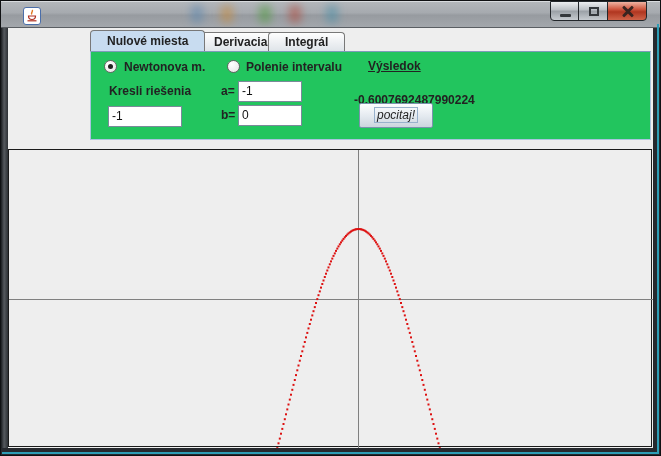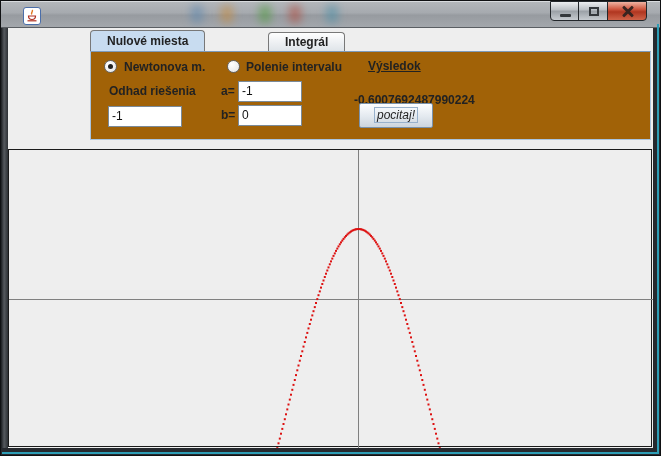--- a/index.html
+++ b/index.html
@@ -36,21 +36,21 @@
   .swbtn{position:absolute;border:1px solid #6e7b8a;border-radius:2px;
     background:linear-gradient(180deg,#fdfeff 0%,#e3e9ef 55%,#ccd5de 100%);
     color:#1f1f1f;font-weight:bold;font-size:12px;text-align:center;cursor:default;}
   #kresli{left:2px;top:3px;width:70px;height:23px;line-height:21px;}
   
   .tab{position:absolute;border:1px solid #787878;border-bottom:none;
     border-radius:4px 4px 0 0;font-size:12px;font-weight:bold;color:#222;
     padding:0 16px;white-space:nowrap;}
   .tab.sel{top:2px;height:21px;line-height:21px;background:#c8dcf0;z-index:3;}
   .tab.unsel{top:4px;height:19px;line-height:18px;background:linear-gradient(180deg,#fefefe,#dfe4e9);z-index:1;}
-  #tabpanel{position:absolute;left:82px;top:23px;width:561px;height:89px;background:#a16207;
+  #tabpanel{position:absolute;left:82px;top:23px;width:561px;height:89px;background:#22c55e;
     border:1px solid #a9c4df;border-top:1px solid #7e9bba;z-index:2;}
   
   .radio{position:absolute;width:13px;height:13px;border-radius:50%;
     border:1px solid #666;background:radial-gradient(circle at 35% 30%,#ffffff 0%,#e9e9e9 80%);}
   .radio .dot{position:absolute;left:3px;top:3px;width:5px;height:5px;border-radius:50%;background:#222;}
   .lbl{position:absolute;font-size:12px;font-weight:bold;color:#222;white-space:nowrap;}
   .tfield{position:absolute;border:1px solid #7a8a99;background:#fff;font-size:12px;
     color:#111;padding:0 3px;line-height:19px;}
   #pocitaj{left:268px;top:51px;width:74px;height:25px;border:1px solid #7a93ad;
     font-weight:normal;line-height:23px;}
@@ -93,35 +93,36 @@
   </div>
 
   <div class="frame-left"></div>
   <div class="teal-v"></div>
   <div class="teal-h"></div>
 
   <div id="content">
 
 
     <div class="tab sel" style="left:82px;">Nulové miesta</div>
+    <div class="tab unsel" style="left:189px;">Derivacia</div>
     <div class="tab unsel" style="left:260px;">Integrál</div>
 
     <div id="tabpanel">
       <div class="radio" style="left:13px;top:8px;">
         <div class="dot"></div>
       </div>
       <div class="lbl" style="left:33px;top:8px;">Newtonova m.</div>
 
       <div class="radio" style="left:136px;top:8px;"></div>
       <div class="lbl" style="left:155px;top:8px;">Polenie intervalu</div>
 
       <div class="lbl" style="left:277px;top:7px;text-decoration:underline;">Výsledok</div>
       <div class="lbl" style="left:263px;top:25px;margin-top:16px;">-0.6007692487990224</div>
 
-      <div class="lbl" style="left:18px;top:32px;">Odhad riešenia</div>
+      <div class="lbl" style="left:18px;top:32px;">Kresli riešenia</div>
       <div class="tfield" style="left:17px;top:54px;width:74px;height:21px;">-1</div>
 
       <div class="lbl" style="left:130px;top:32px;">a=</div>
       <div class="tfield" style="left:147px;top:29px;width:64px;height:21px;">-1</div>
 
       <div class="lbl" style="left:130px;top:56px;">b=</div>
       <div class="tfield" style="left:147px;top:53px;width:64px;height:21px;">0</div>
 
       <div id="pocitaj" class="swbtn">
         <span>pocitaj!</span>

